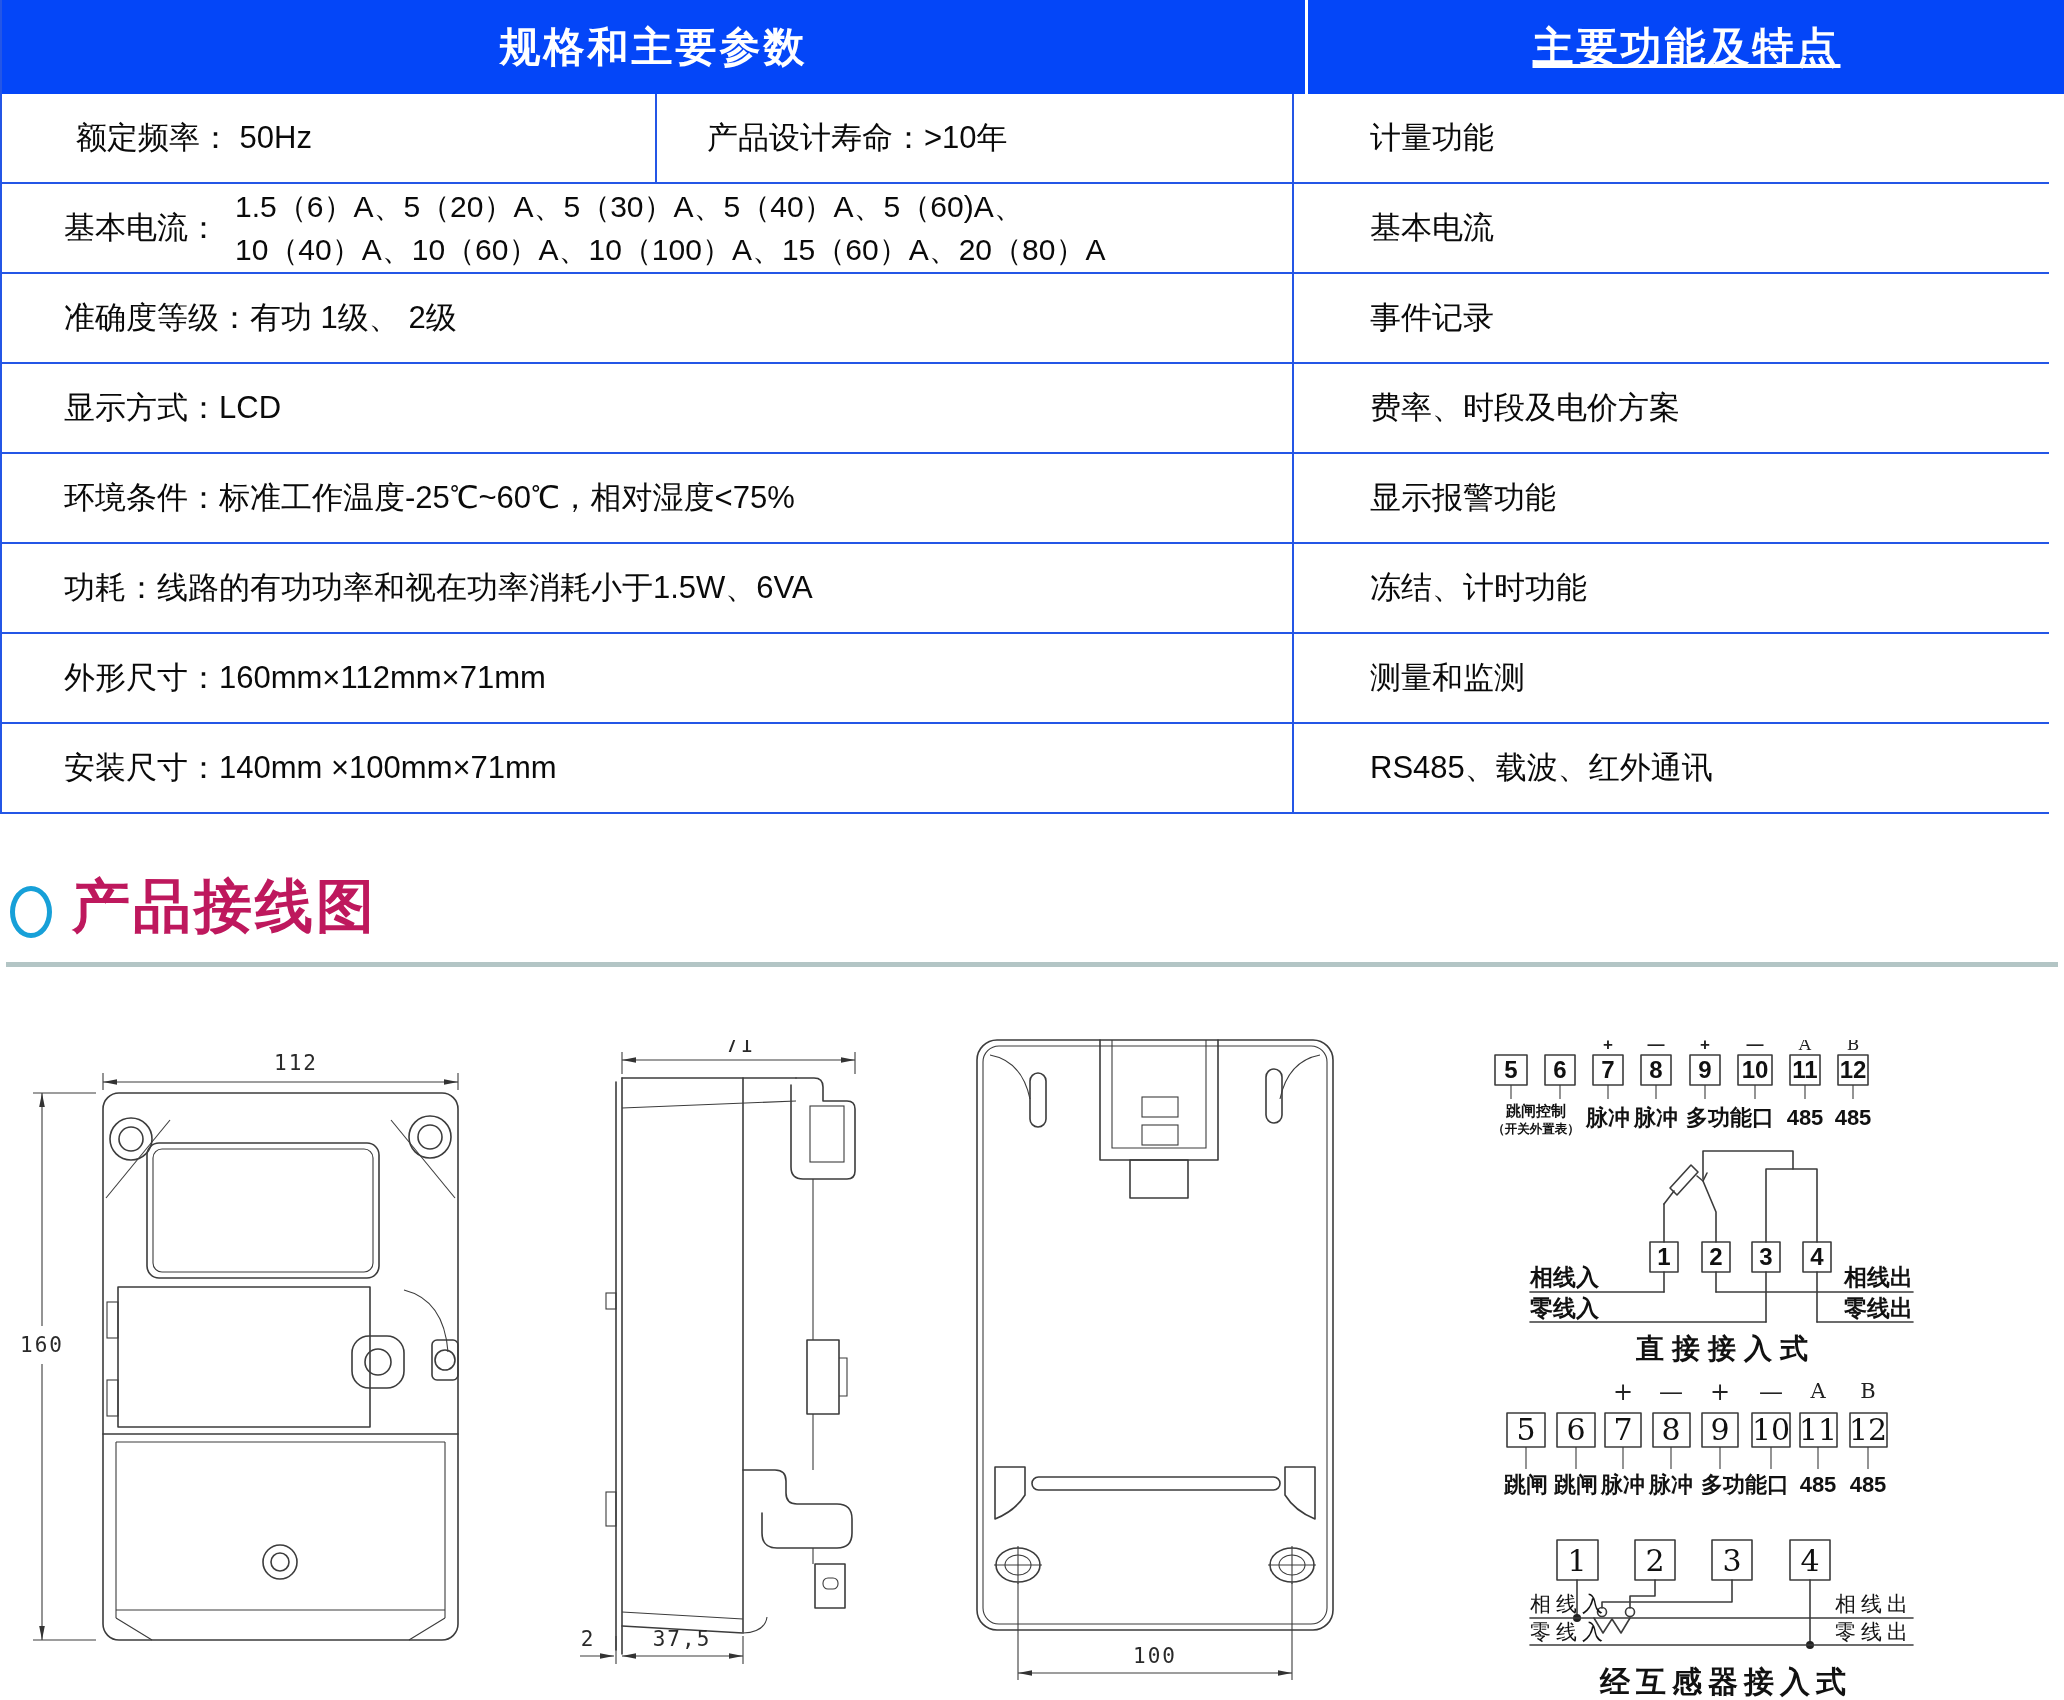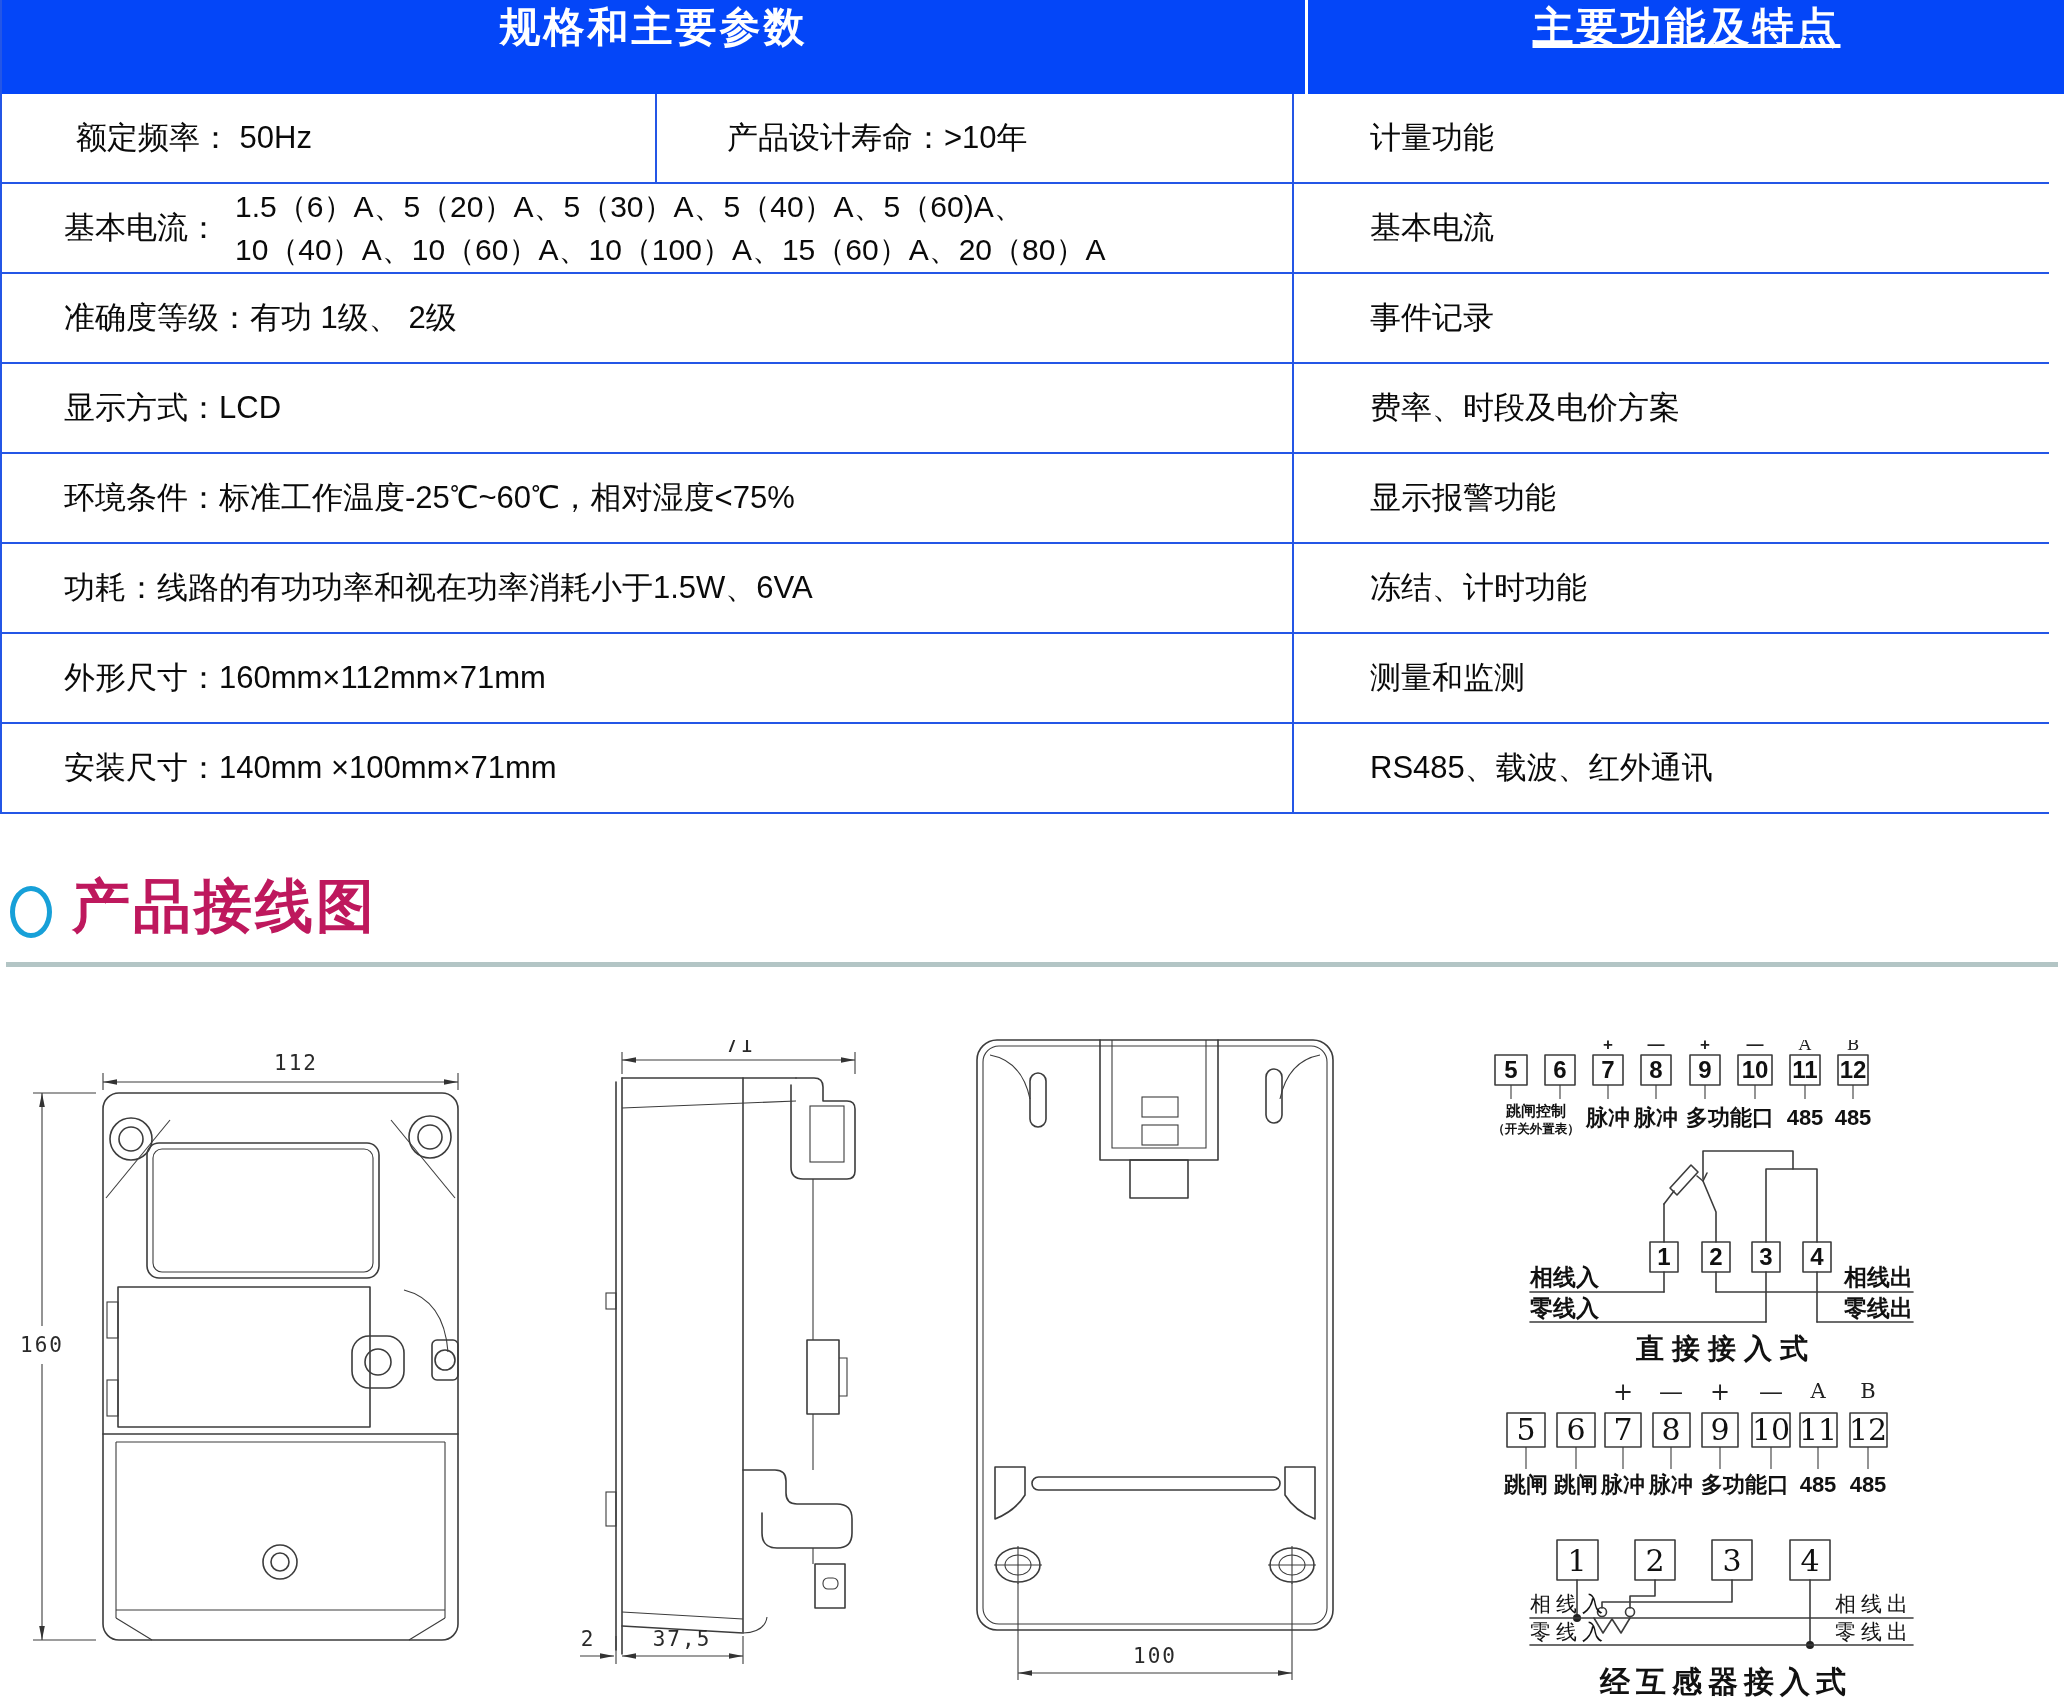--- a/index.html
+++ b/index.html
@@ -3,34 +3,34 @@
 <meta charset="utf-8">
 <style>
   html,body{margin:0;padding:0;}
   body{width:2064px;height:1700px;background:#ffffff;position:relative;overflow:hidden;
        font-family:"Liberation Sans", sans-serif;color:#0a0a0a;}
 
   
   .spec-table{position:absolute;left:0;top:6;width:2062px;height:814px;
               border-left:2px solid #2456e6;border-right:2px solid #2456e6;}
   .th{position:absolute;top:0;height:94px;background:#0446f8;display:flex;
-      align-items:flex-start;justify-content:center;color:#ffffff;font-size:41px;font-weight:bold;
+      align-items:center;justify-content:center;color:#ffffff;font-size:41px;font-weight:bold;
       letter-spacing:3px;}
   .th-left{left:0;width:1303px;}
   .th-right{left:1303px;width:757px;border-left:3px solid #ffffff;text-decoration:underline;}
   .col-left{position:absolute;left:0;top:94px;width:1303px;}
   .col-right{position:absolute;left:1290px;top:94px;width:757px;}
   .row{box-sizing:border-box;height:90px;border-bottom:2px solid #2456e6;display:flex;
        align-items:center;font-size:31px;font-weight:500;}
   .col-left .row{padding-left:62px;}
   .col-right .row{border-left:2px solid #2456e6;padding-left:76px;}
   .row1{display:flex;padding:0 !important;}
   .row1 .cellA{box-sizing:border-box;width:653px;height:100%;display:flex;align-items:center;padding-left:74px;}
   .row1 .cellB{box-sizing:border-box;width:650px;height:100%;display:flex;align-items:center;
-               padding-left:70px;border-left:2px solid #2456e6;}
+               padding-left:50px;border-left:2px solid #2456e6;}
   .row2 .lbl{flex:none;margin-right:16px;}
   .row2 .val{font-size:30px;line-height:43px;}
 
   
   .sec-circle{position:absolute;left:10px;top:886px;width:42px;height:52px;border:5px solid #17a0d8;
               border-radius:50%;box-sizing:border-box;background:#fff;}
   .sec-title{position:absolute;left:72px;top:868px;font-size:58px;font-weight:bold;color:#be185d;
              letter-spacing:3px;}
   .sec-divider{position:absolute;left:6px;top:962px;width:2052px;height:5px;background:#b3c5c5;}
 

